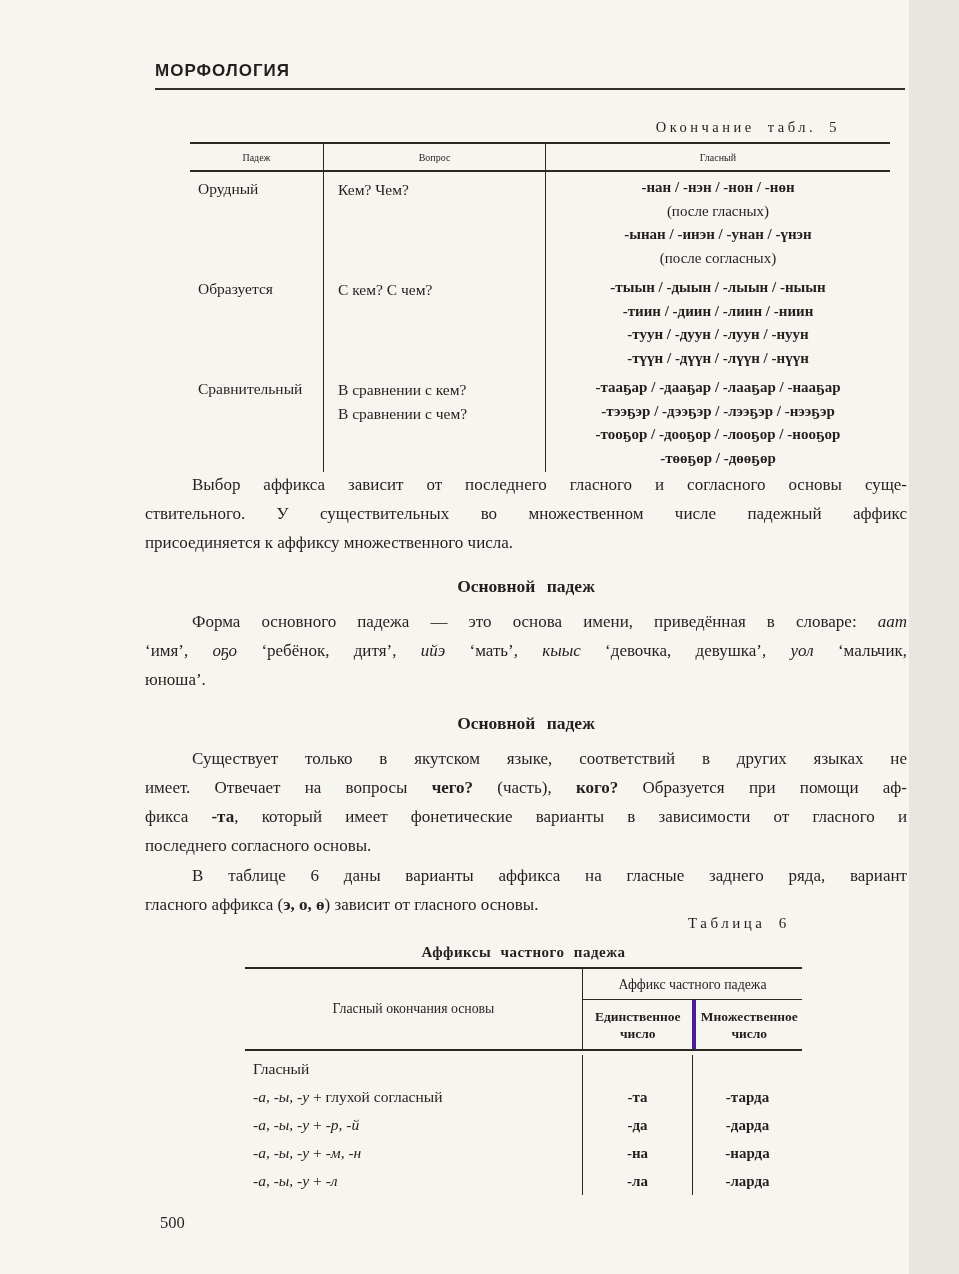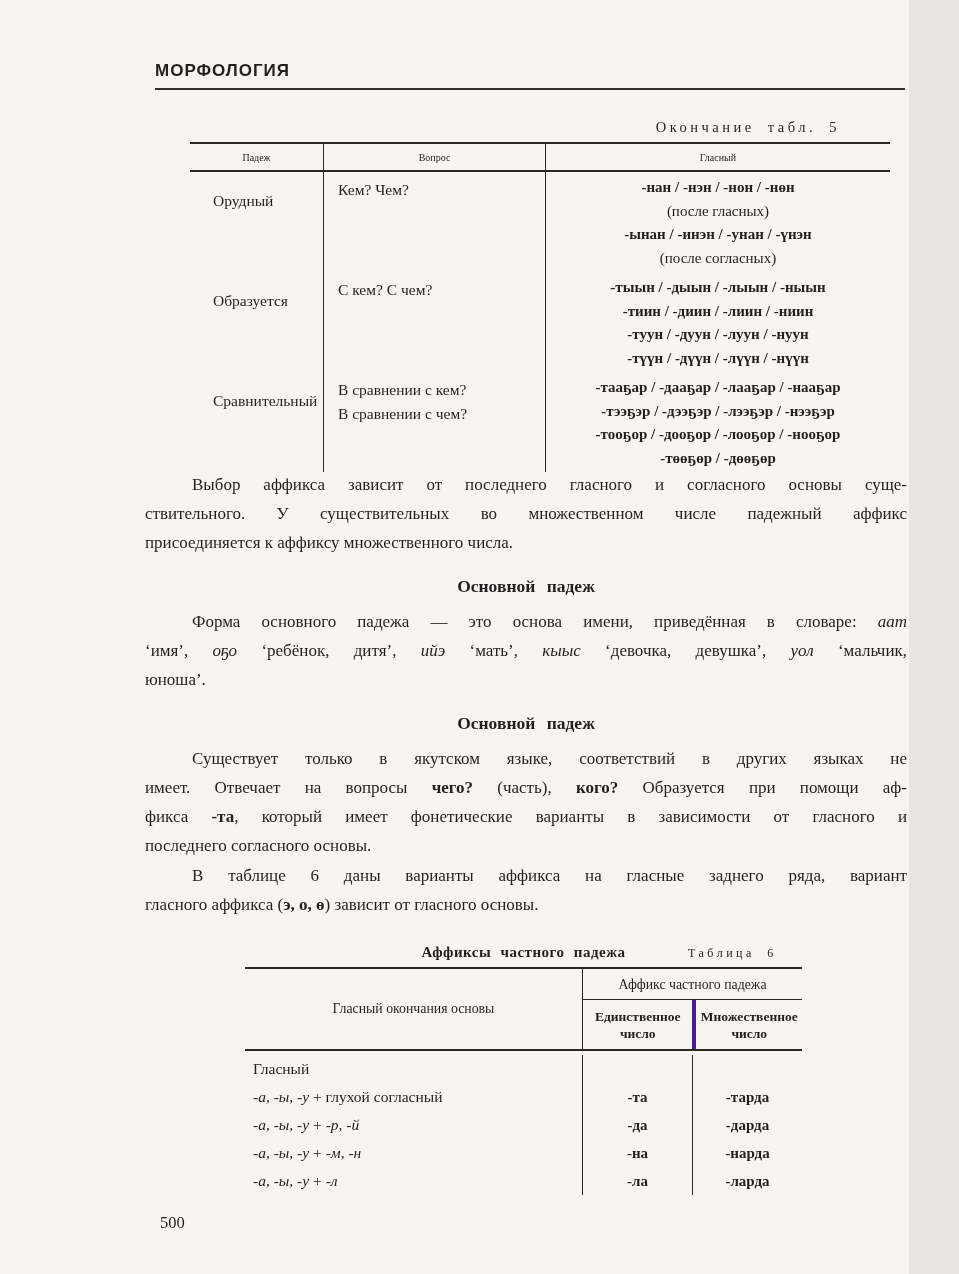--- a/index.html
+++ b/index.html
@@ -29,21 +29,21 @@
   .t5{position:absolute;left:190px;top:142px;width:700px;}
   .t5-head{
     display:grid;grid-template-columns:133px 222px 345px;
     border-top:2px solid #2b2822;border-bottom:2px solid #2b2822;
   }
   .t5-head>div{
     text-align:center;font-size:10px;padding:8px 2px 7px 2px;
   }
   .t5-body{display:grid;grid-template-columns:133px 222px 345px;}
   .t5 .bl{border-left:1px solid #2b2822;}
-  .t5-case{font-size:15.5px;padding:20px 2px 2px 8px;margin-left:15px;}
+  .t5-case{font-size:15.5px;padding:8px 2px 2px 8px;}
   .t5-q{font-size:15.5px;padding:6px 2px 2px 14px;}
   .t5-q div{line-height:23.5px;}
   .t5-affix{padding:4px 2px 2px 2px;text-align:center;}
   .t5-affix .aline{line-height:23.5px;font-size:15px;}
   .t5-row-cell{min-height:95px;box-sizing:border-box;}
   .t5-row-cell.last{min-height:88px;}
 
   .seg-b{font-weight:bold;}
   .seg-i{font-style:italic;}
 
@@ -53,22 +53,22 @@
   .pline.first{padding-left:47px;}
   .pline.end{text-align:left;text-align-last:left;}
 
   .sec-heading{
     position:absolute;left:145px;width:762px;text-align:center;
     font-weight:bold;font-size:17.5px;word-spacing:7px;
   }
 
   
   .t6-label{
-    position:absolute;left:688px;top:946px;
-    font-size:12px;letter-spacing:3.5px;word-spacing:6px;
+    position:absolute;left:688px;top:915px;
+    font-size:15px;letter-spacing:3.5px;word-spacing:6px;
   }
   .t6-title{
     position:absolute;left:245px;top:944px;width:557px;text-align:center;
     font-weight:bold;font-size:15px;word-spacing:5px;letter-spacing:0.5px;
   }
   .t6{position:absolute;left:245px;top:967px;width:557px;}
   .t6-head{
     display:flex;border-top:2px solid #2b2822;border-bottom:2px solid #2b2822;
     height:84px;box-sizing:border-box;
   }

